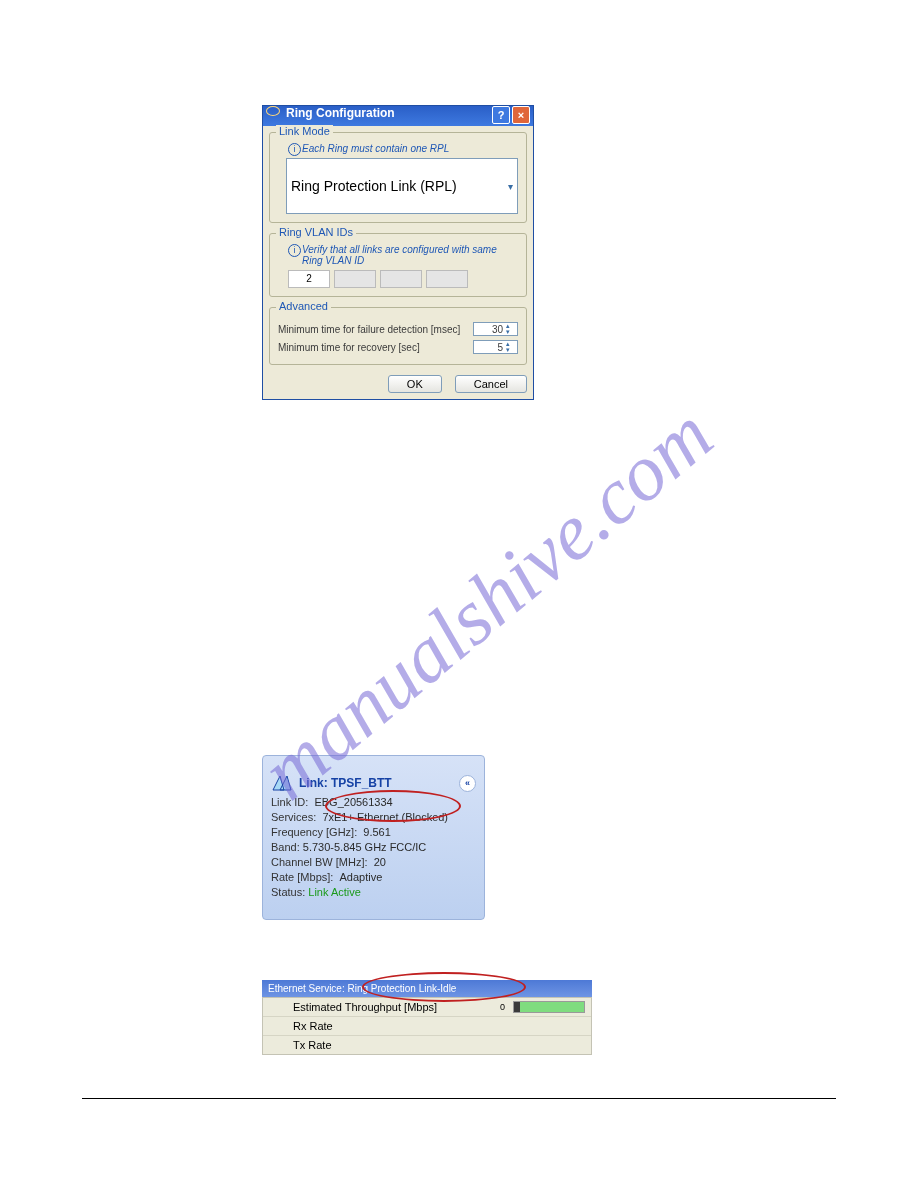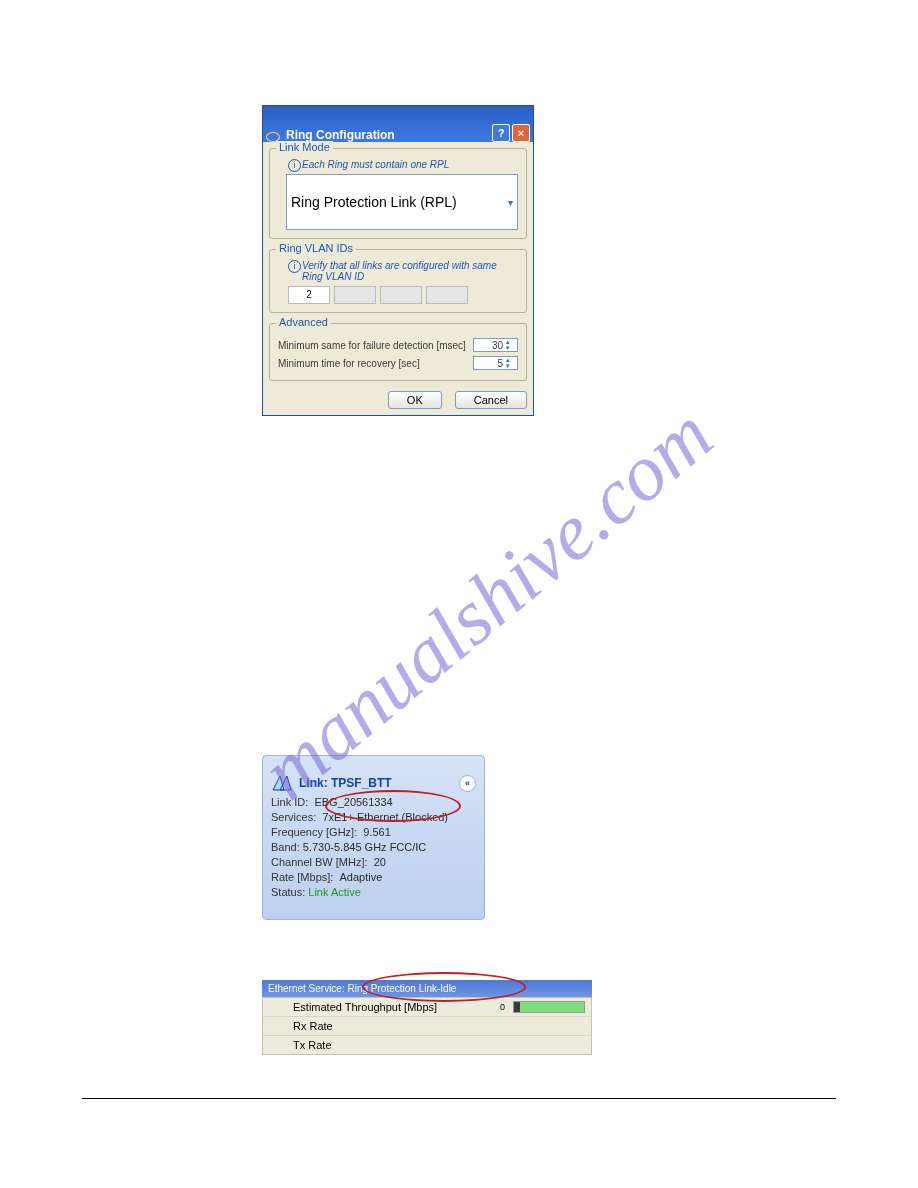--- a/index.html
+++ b/index.html
@@ -1,19 +1,19 @@
 <!DOCTYPE html>
 <html><head>
 <meta charset="utf-8">
 <style>
 body{margin:0;font-family:Tahoma,Arial,sans-serif;background:#fff;width:918px;position:relative}
 .page{position:relative;width:918px;height:1188px}
 .watermark{position:absolute;left:50%;top:50%;transform:translate(-45%,-40%) rotate(-40deg);font:italic 80px Georgia,serif;color:#776ad6;opacity:.55;white-space:nowrap;pointer-events:none;z-index:5}
 .dialog{position:absolute;left:262px;top:105px;width:270px;border:1px solid #1f4ea3;background:#edead8;font-size:11px}
-.title{display:flex;align-items:flex-end;background:linear-gradient(#2a5fc7,#3e79e0);color:#fff;font-weight:bold;height:36px;padding:0 3px;font-size:12px}
+.title{display:flex;align-items:flex-start;background:linear-gradient(#2a5fc7,#3e79e0);color:#fff;font-weight:bold;height:20px;padding:0 3px;font-size:12px}
 .title .t{flex:1;margin-left:6px}
 .help,.close{width:16px;height:16px;display:inline-flex;align-items:center;justify-content:center;border:1px solid #fff;border-radius:2px;margin-left:2px;font-size:11px}
 .help{background:#3e79e0;color:#fff}
 .close{background:#e0663a;color:#fff}
 .body{padding:6px}
 .grp{border:1px solid #b5b498;border-radius:3px;margin-bottom:10px;padding:10px 8px 8px;position:relative}
 .grp .lg{position:absolute;top:-8px;left:6px;background:#edead8;padding:0 3px;color:#1e57b5;font-size:11px}
 .info{color:#1e57b5;font-style:italic;font-size:10px;margin-bottom:4px;margin-left:10px;position:relative;padding-left:14px}
 .info:before{content:"i";position:absolute;left:0;top:0;width:11px;height:11px;border:1px solid #1e57b5;border-radius:50%;font-style:normal;font-size:9px;text-align:center;line-height:11px;color:#1e57b5}
 .combo{border:1px solid #7f9db9;background:#fff;padding:19px 4px;font-size:14px;display:flex;align-items:center;margin-left:8px}
@@ -80,21 +80,21 @@
    <div class="vlrow">
     <div class="vl">2</div>
     <div class="vl dis"></div>
     <div class="vl dis"></div>
     <div class="vl dis"></div>
    </div>
   </div>
   <div class="grp adv">
    <span class="lg">Advanced</span>
    <div class="advrow">
-    <span class="al">Minimum same for failure detection [msec]</span>
+    <span class="al">Minimum time for failure detection [msec]</span>
     <span class="spin">
               <span class="sv">30</span>
               <span class="sb"></span>
             </span>
    </div>
    <div class="advrow">
     <span class="al">Minimum time for recovery [sec]</span>
     <span class="spin">
               <span class="sv">5</span>
               <span class="sb"></span>

